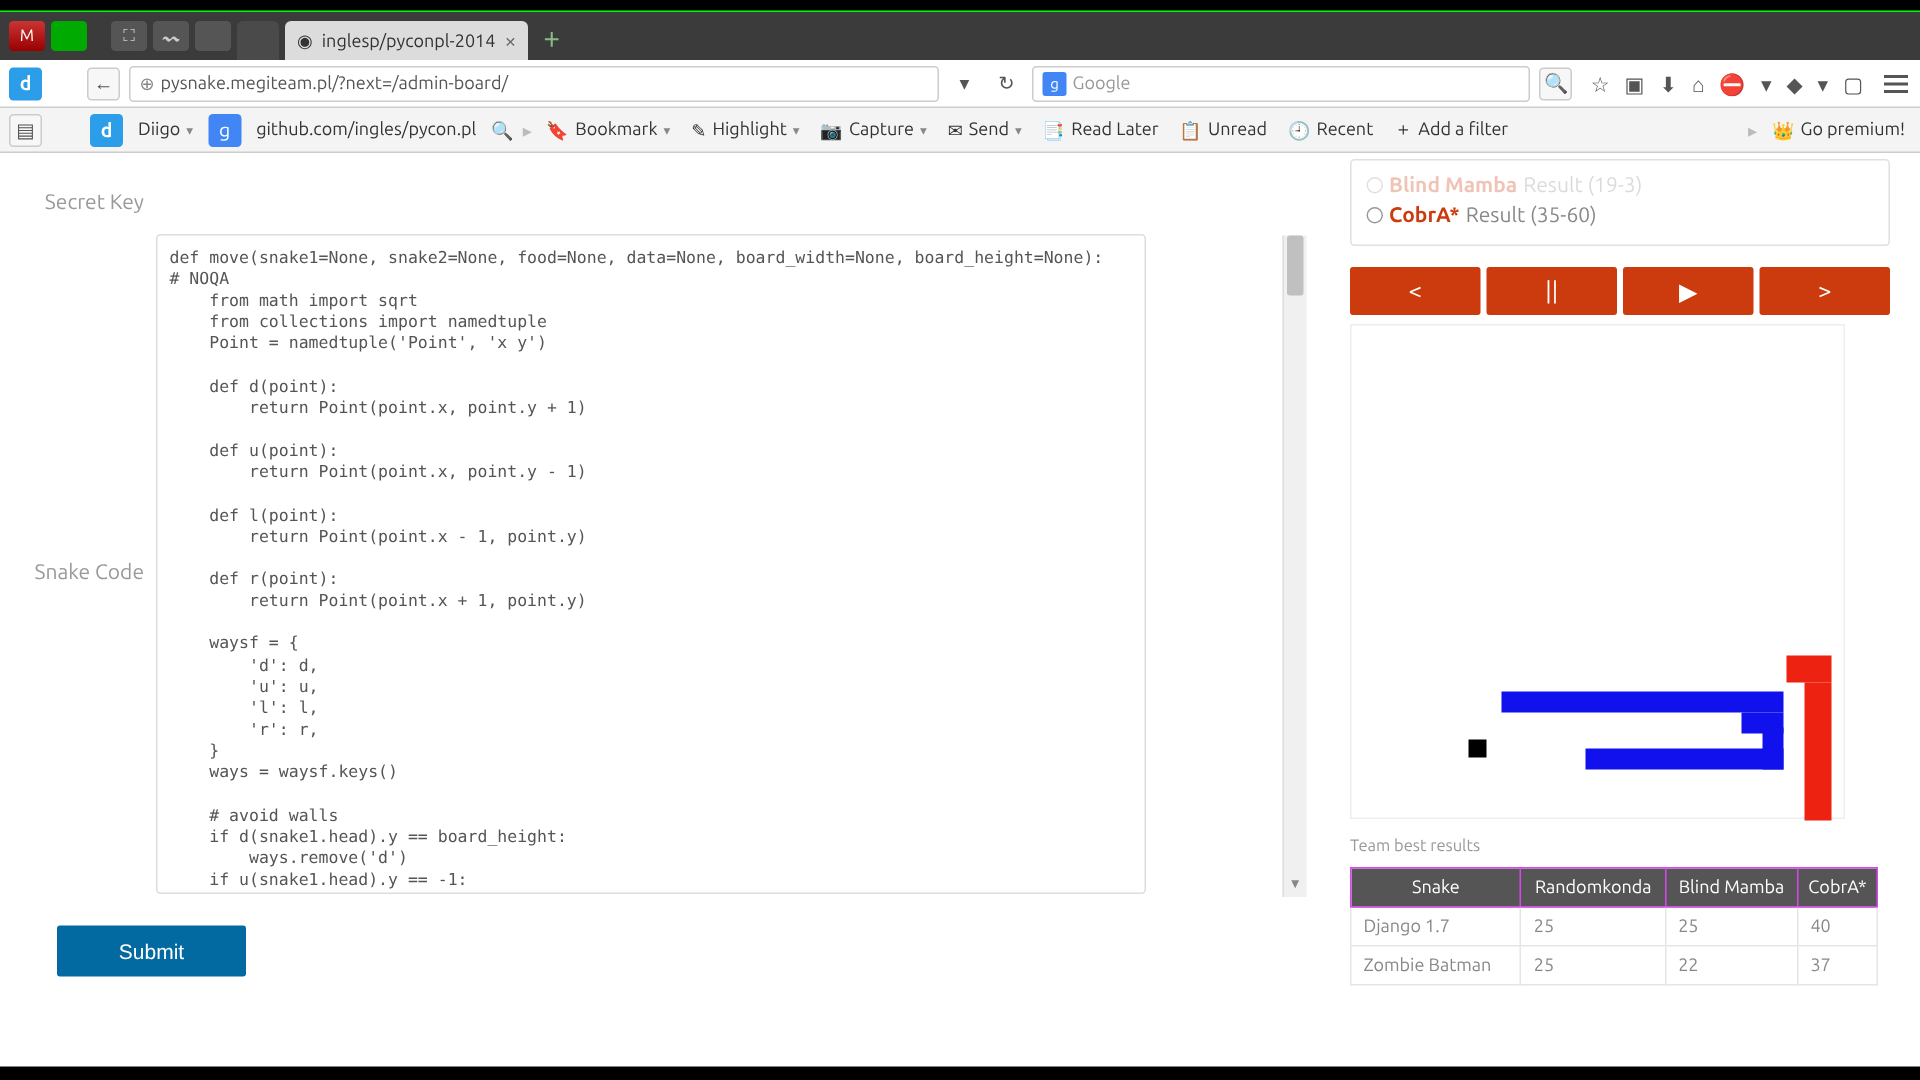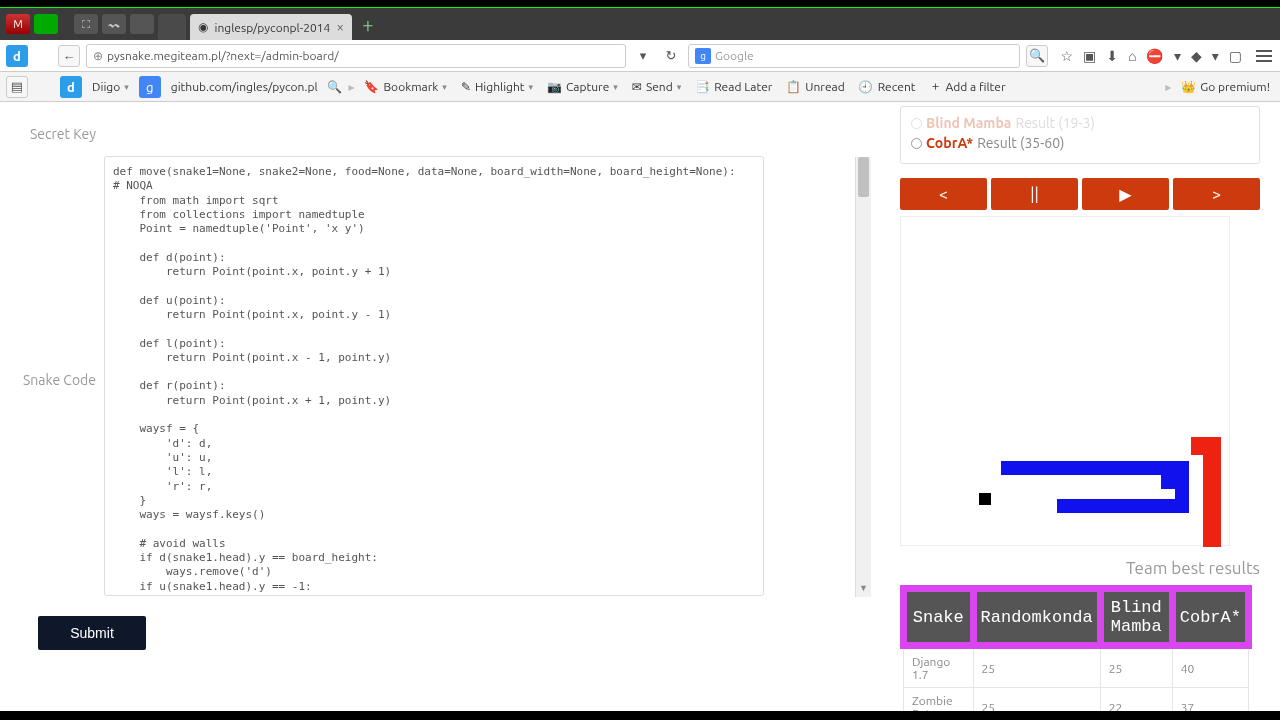--- a/index.html
+++ b/index.html
@@ -36,37 +36,37 @@
 .hint { font-family: monospace; font-size: 11px; color: #888; padding-left: 46px; line-height:1.4;}
 .row { display:flex; align-items:center; gap: 8px; margin-top: 14px;}
 .label { width: 86px; text-align:right; font-size: 14px; color: #999; padding-top:6px;}
 .input-sm { width: 200px; height: 30px; border: 1px solid #ddd; border-radius: 3px; padding: 0 8px; font-size: 13px; display:flex; align-items:center; color:#444;}
 .code-wrap { position:relative; flex:1;}
 .code-area { width: 660px; height: 440px; border: 1px solid #ddd; border-radius: 3px; padding: 8px; font-family: monospace; font-size: 11px; color: #555; line-height: 1.3; white-space: pre; overflow:hidden; resize:none;}
 .scrollbar { position:absolute; right:-1px; top:1px; bottom:1px; width:16px; background:#f0f0f0; border-left:1px solid #ddd;}
 .scrollbar .thumb{ position:absolute; top:0; left:2px; right:2px; height:40px; background:#c0c0c0; border-radius:2px;}
 .scrollbar .arr{position:absolute; left:0; right:0; height:14px; text-align:center; font-size:9px; color:#888;}
 .scrollbar .arr.top{top:0;} .scrollbar .arr.bot{bottom:0;}
-.submit-btn { margin-top: 18px; margin-left: 28px; width: 108px; height: 34px; background: #0f172a; color: #fff; border:none; font-size: 14px; border-radius:2px;}
+.submit-btn { margin-top: 18px; margin-left: 28px; width: 126px; height: 34px; background: #0369a1; color: #fff; border:none; font-size: 14px; border-radius:2px;}
 .right { width: 360px;}
 .result-box { border:1px solid #e0e0e0; border-radius:3px; padding: 6px 10px 10px; }
 .radio-row { display:flex; align-items:center; gap:4px; font-size:14px; padding:2px 0;}
 .radio-row .n1 { color:#cc3b0e; font-weight:bold;}
 .radio-row .n2 { color:#888;}
 .circ{width:11px;height:11px;border:1px solid #999;border-radius:50%;}
 .controls { display:flex; gap:4px; margin-top:14px;}
 .cbtn { flex:1; height:32px; background:#cc3b0e; color:#fff; display:flex; align-items:center; justify-content:center; font-size:16px; border-radius:2px;}
 .board { margin-top:6px; width:330px; height:330px; border:1px solid #eee; position:relative; background:#fff;}
 .px { position:absolute; }
 .red { background:#e21; }
 .blue { background:#11e; }
 .black { background:#000; }
-.tbr { text-align:right; color:#999; font-size:17px; margin-top:12px;}
+.tbr { text-align:left; color:#999; font-size:11px; margin-top:12px;}
 .table { width: 352px; margin-top:8px; border:1px solid #ddd; border-collapse:collapse; font-size:12px;}
-.table th { background:#555; color:#fff; font-weight:normal; padding:6px 4px; border:7px solid #d946ef; font-size:17px;font-family:Liberation Mono, monospace;}
+.table th { background:#555; color:#fff; font-weight:normal; padding:6px 4px; border:1px solid #d946ef; font-size:12px;}
 .table td { padding:6px 8px; border:1px solid #e5e5e5; color:#888;}
 .black-bottom{position:fixed;bottom:0;left:0;right:0;height:9px;background:#000;}
 </style>
 </head>
 <body>
 
 <div class="os-top"></div>
 
 <div class="browser-top">
   <div class="os-icon gmail">M</div>

